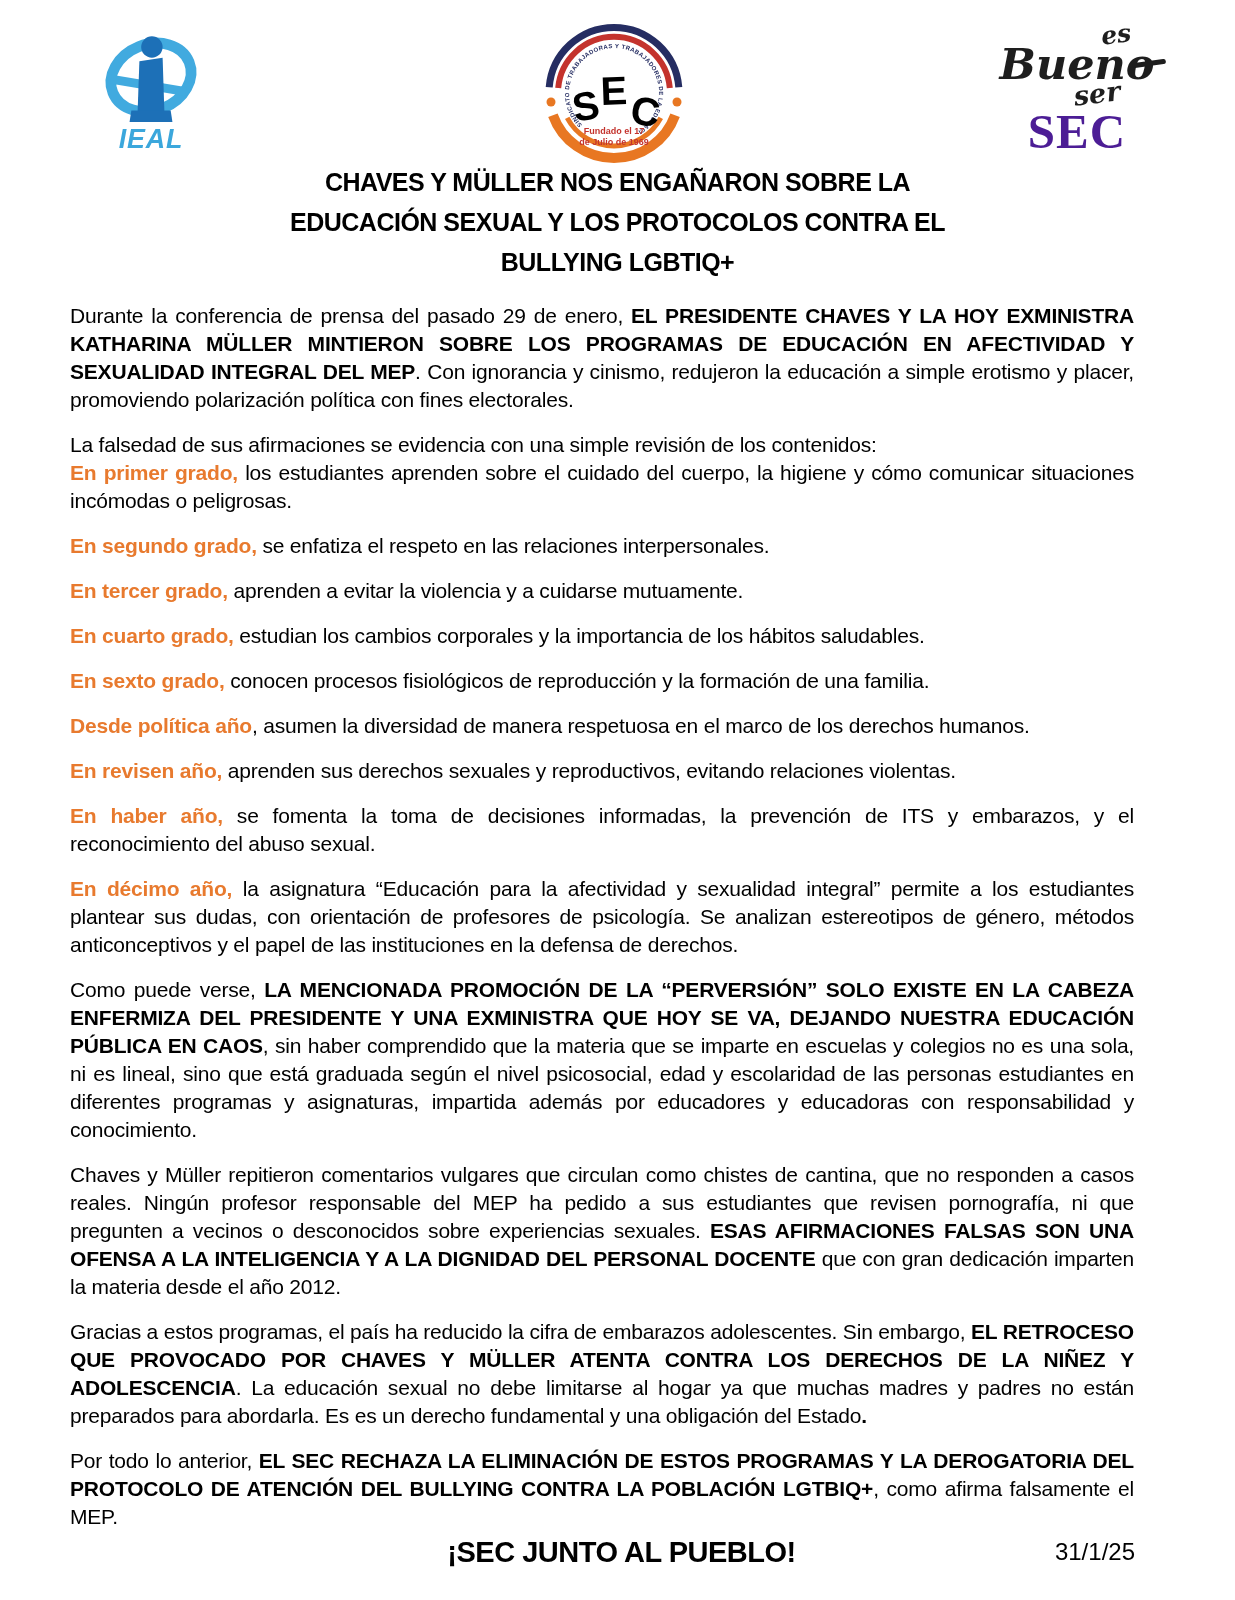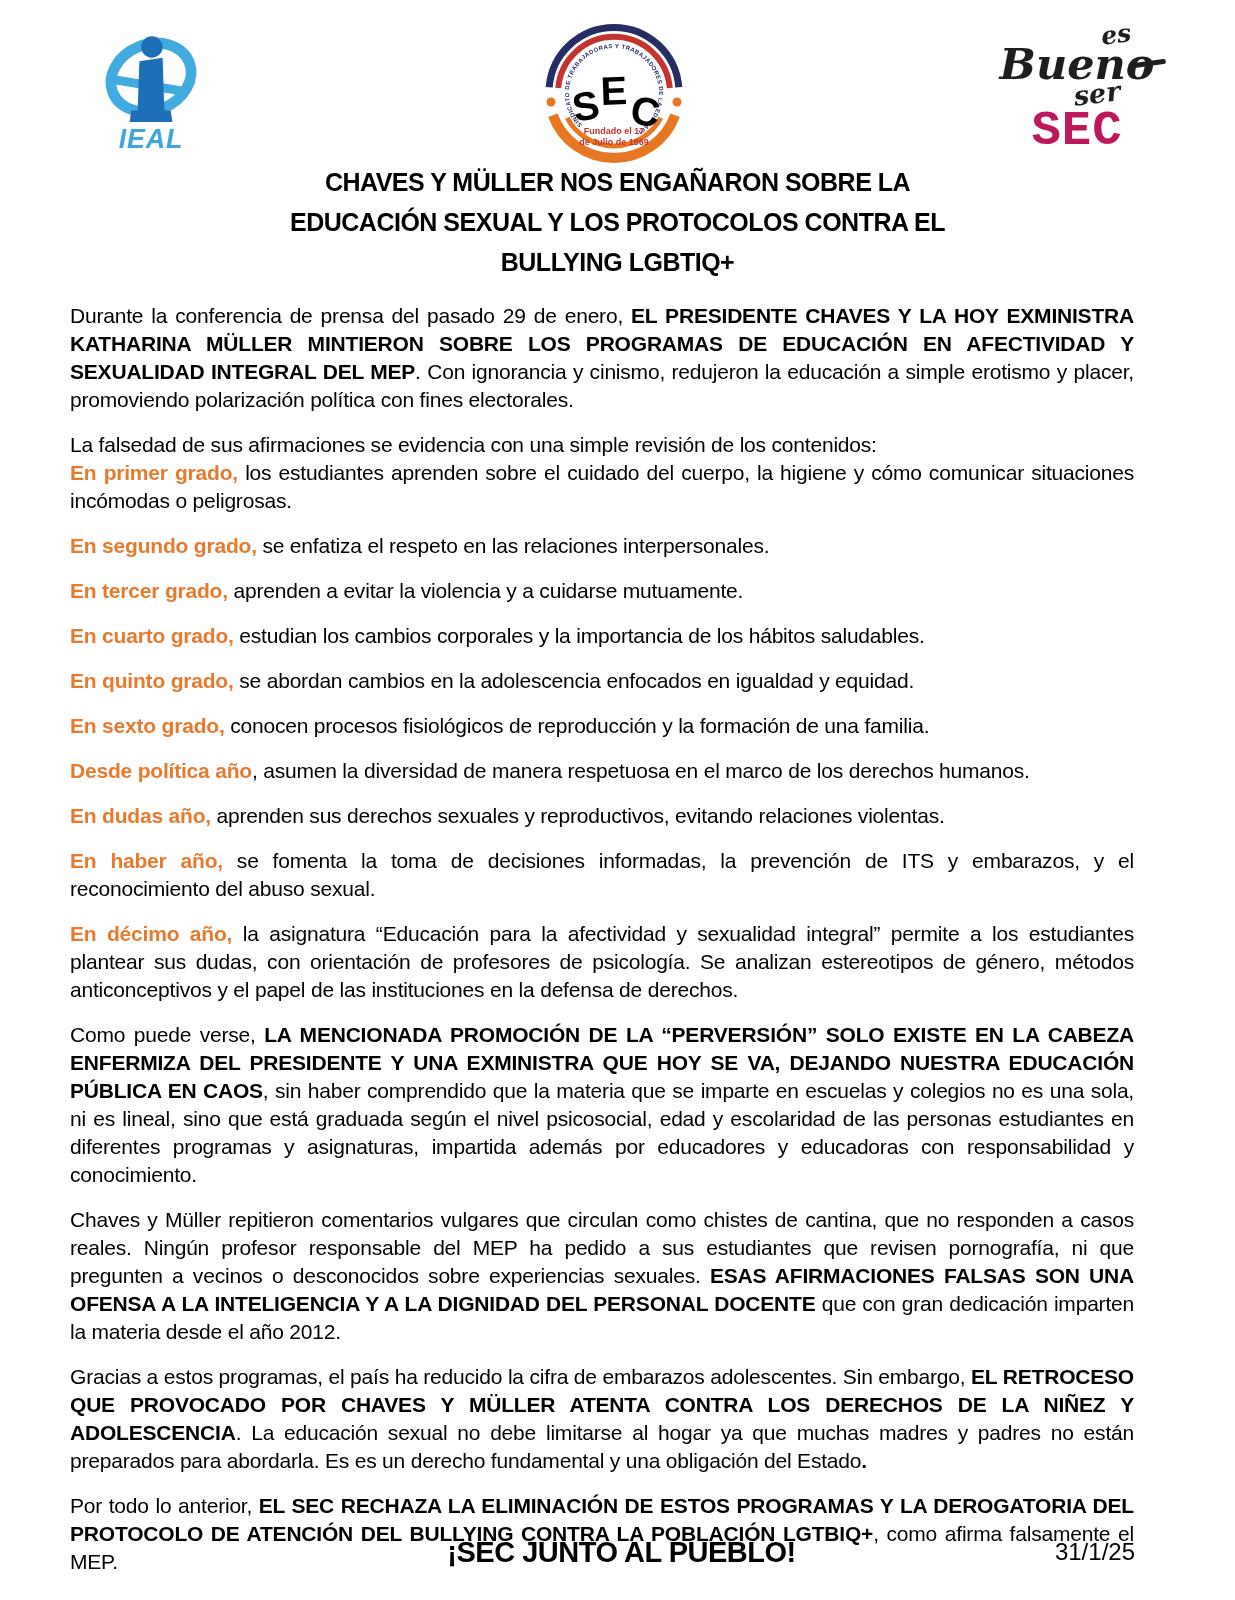--- a/index.html
+++ b/index.html
@@ -10,21 +10,21 @@
   
   .header{position:relative;height:150px;}
   .logo-ieal{position:absolute;left:86px;top:22px;width:130px;height:134px;}
   .logo-sec-seal{position:absolute;left:538px;top:18px;width:152px;height:150px;}
   .logo-slogan{position:absolute;left:992px;top:22px;width:170px;height:140px;text-align:center;}
   .slogan-script{font-family:"DejaVu Serif", serif;font-style:italic;font-weight:bold;color:#1e1e1e;line-height:1;}
   .slogan-es{font-size:25px;margin-left:78px;transform:rotate(-7deg);}
   .slogan-bueno{font-size:43px;margin-top:-4px;position:relative;}
   .slogan-dash{position:absolute;right:-4px;top:18px;width:34px;height:5px;background:#1e1e1e;border-radius:3px;transform:rotate(-8deg);}
   .slogan-ser{font-size:27px;margin-top:-6px;margin-left:40px;transform:rotate(-7deg);}
-  .slogan-sec{font-size:49px;font-weight:bold;color:#be185d;letter-spacing:1px;line-height:1;margin-top:0px;font-family:Liberation Mono, monospace;}
+  .slogan-sec{font-size:49px;font-weight:bold;color:#4c1d95;letter-spacing:1px;line-height:1;margin-top:0px;font-family:Liberation Serif, serif;}
   
   .title{margin:12px 70px 0 70px;text-align:center;font-weight:bold;font-size:25px;line-height:40px;letter-spacing:-0.5px;}
   
   .body-text{margin:20px 101px 0 70px;}
   .para{margin:0 0 17px 0;font-size:21px;line-height:28px;text-align:justify;letter-spacing:-0.2px;}
   .seg-normal{font-weight:normal;color:#000;}
   .seg-bold{font-weight:bold;color:#000;}
   .seg-accent{font-weight:bold;color:#e87a2e;}
   
   .footer{position:absolute;left:0;right:0;top:1536px;height:44px;}
@@ -83,24 +83,23 @@
   <div>EDUCACIÓN SEXUAL Y LOS PROTOCOLOS CONTRA EL</div>
   <div>BULLYING LGBTIQ+</div>
 </div>
 
 <div class="body-text">
     <p class="para"><span class="seg-normal">Durante la conferencia de prensa del pasado 29 de enero, </span><span class="seg-bold">EL PRESIDENTE CHAVES Y LA HOY EXMINISTRA KATHARINA MÜLLER MINTIERON SOBRE LOS PROGRAMAS DE EDUCACIÓN EN AFECTIVIDAD Y SEXUALIDAD INTEGRAL DEL MEP</span><span class="seg-normal">. Con ignorancia y cinismo, redujeron la educación a simple erotismo y placer, promoviendo polarización política con fines electorales.</span></p>
     <p class="para"><span class="seg-normal">La falsedad de sus afirmaciones se evidencia con una simple revisión de los contenidos:</span><br><span class="seg-accent">En primer grado,</span><span class="seg-normal"> los estudiantes aprenden sobre el cuidado del cuerpo, la higiene y cómo comunicar situaciones incómodas o peligrosas.</span></p>
     <p class="para"><span class="seg-accent">En segundo grado,</span><span class="seg-normal"> se enfatiza el respeto en las relaciones interpersonales.</span></p>
     <p class="para"><span class="seg-accent">En tercer grado,</span><span class="seg-normal"> aprenden a evitar la violencia y a cuidarse mutuamente.</span></p>
     <p class="para"><span class="seg-accent">En cuarto grado,</span><span class="seg-normal"> estudian los cambios corporales y la importancia de los hábitos saludables.</span></p>
-    <p class="para"><span class="seg-accent">En quinto grado,</span><span class="seg-normal"> se abordan cambios en la adolescencia enfocados en igualdad y equidad.</span></p>
     <p class="para"><span class="seg-accent">En sexto grado,</span><span class="seg-normal"> conocen procesos fisiológicos de reproducción y la formación de una familia.</span></p>
     <p class="para"><span class="seg-accent">Desde política año</span><span class="seg-normal">, asumen la diversidad de manera respetuosa en el marco de los derechos humanos.</span></p>
-    <p class="para"><span class="seg-accent">En dudas año,</span><span class="seg-normal"> aprenden sus derechos sexuales y reproductivos, evitando relaciones violentas.</span></p>
+    <p class="para"><span class="seg-accent">En revisen año,</span><span class="seg-normal"> aprenden sus derechos sexuales y reproductivos, evitando relaciones violentas.</span></p>
     <p class="para"><span class="seg-accent">En haber año,</span><span class="seg-normal"> se fomenta la toma de decisiones informadas, la prevención de ITS y embarazos, y el reconocimiento del abuso sexual.</span></p>
     <p class="para"><span class="seg-accent">En décimo año,</span><span class="seg-normal"> la asignatura “Educación para la afectividad y sexualidad integral” permite a los estudiantes plantear sus dudas, con orientación de profesores de psicología. Se analizan estereotipos de género, métodos anticonceptivos y el papel de las instituciones en la defensa de derechos.</span></p>
     <p class="para"><span class="seg-normal">Como puede verse, </span><span class="seg-bold">LA MENCIONADA PROMOCIÓN DE LA “PERVERSIÓN” SOLO EXISTE EN LA CABEZA ENFERMIZA DEL PRESIDENTE Y UNA EXMINISTRA QUE HOY SE VA, DEJANDO NUESTRA EDUCACIÓN PÚBLICA EN CAOS</span><span class="seg-normal">, sin haber comprendido que la materia que se imparte en escuelas y colegios no es una sola, ni es lineal, sino que está graduada según el nivel psicosocial, edad y escolaridad de las personas estudiantes en diferentes programas y asignaturas, impartida además por educadores y educadoras con responsabilidad y conocimiento.</span></p>
     <p class="para"><span class="seg-normal">Chaves y Müller repitieron comentarios vulgares que circulan como chistes de cantina, que no responden a casos reales. Ningún profesor responsable del MEP ha pedido a sus estudiantes que revisen pornografía, ni que pregunten a vecinos o desconocidos sobre experiencias sexuales. </span><span class="seg-bold">ESAS AFIRMACIONES FALSAS SON UNA OFENSA A LA INTELIGENCIA Y A LA DIGNIDAD DEL PERSONAL DOCENTE</span><span class="seg-normal"> que con gran dedicación imparten la materia desde el año 2012.</span></p>
     <p class="para"><span class="seg-normal">Gracias a estos programas, el país ha reducido la cifra de embarazos adolescentes. Sin embargo, </span><span class="seg-bold">EL RETROCESO QUE PROVOCADO POR CHAVES Y MÜLLER ATENTA CONTRA LOS DERECHOS DE LA NIÑEZ Y ADOLESCENCIA</span><span class="seg-normal">. La educación sexual no debe limitarse al hogar ya que muchas madres y padres no están preparados para abordarla. Es es un derecho fundamental y una obligación del Estado</span><span class="seg-bold">.</span></p>
     <p class="para"><span class="seg-normal">Por todo lo anterior, </span><span class="seg-bold">EL SEC RECHAZA LA ELIMINACIÓN DE ESTOS PROGRAMAS Y LA DEROGATORIA DEL PROTOCOLO DE ATENCIÓN DEL BULLYING CONTRA LA POBLACIÓN LGTBIQ+</span><span class="seg-normal">, como afirma falsamente el MEP.</span></p>
   </div>
 
 <div class="footer">
   <div class="footer-slogan">¡SEC JUNTO AL PUEBLO!</div>

